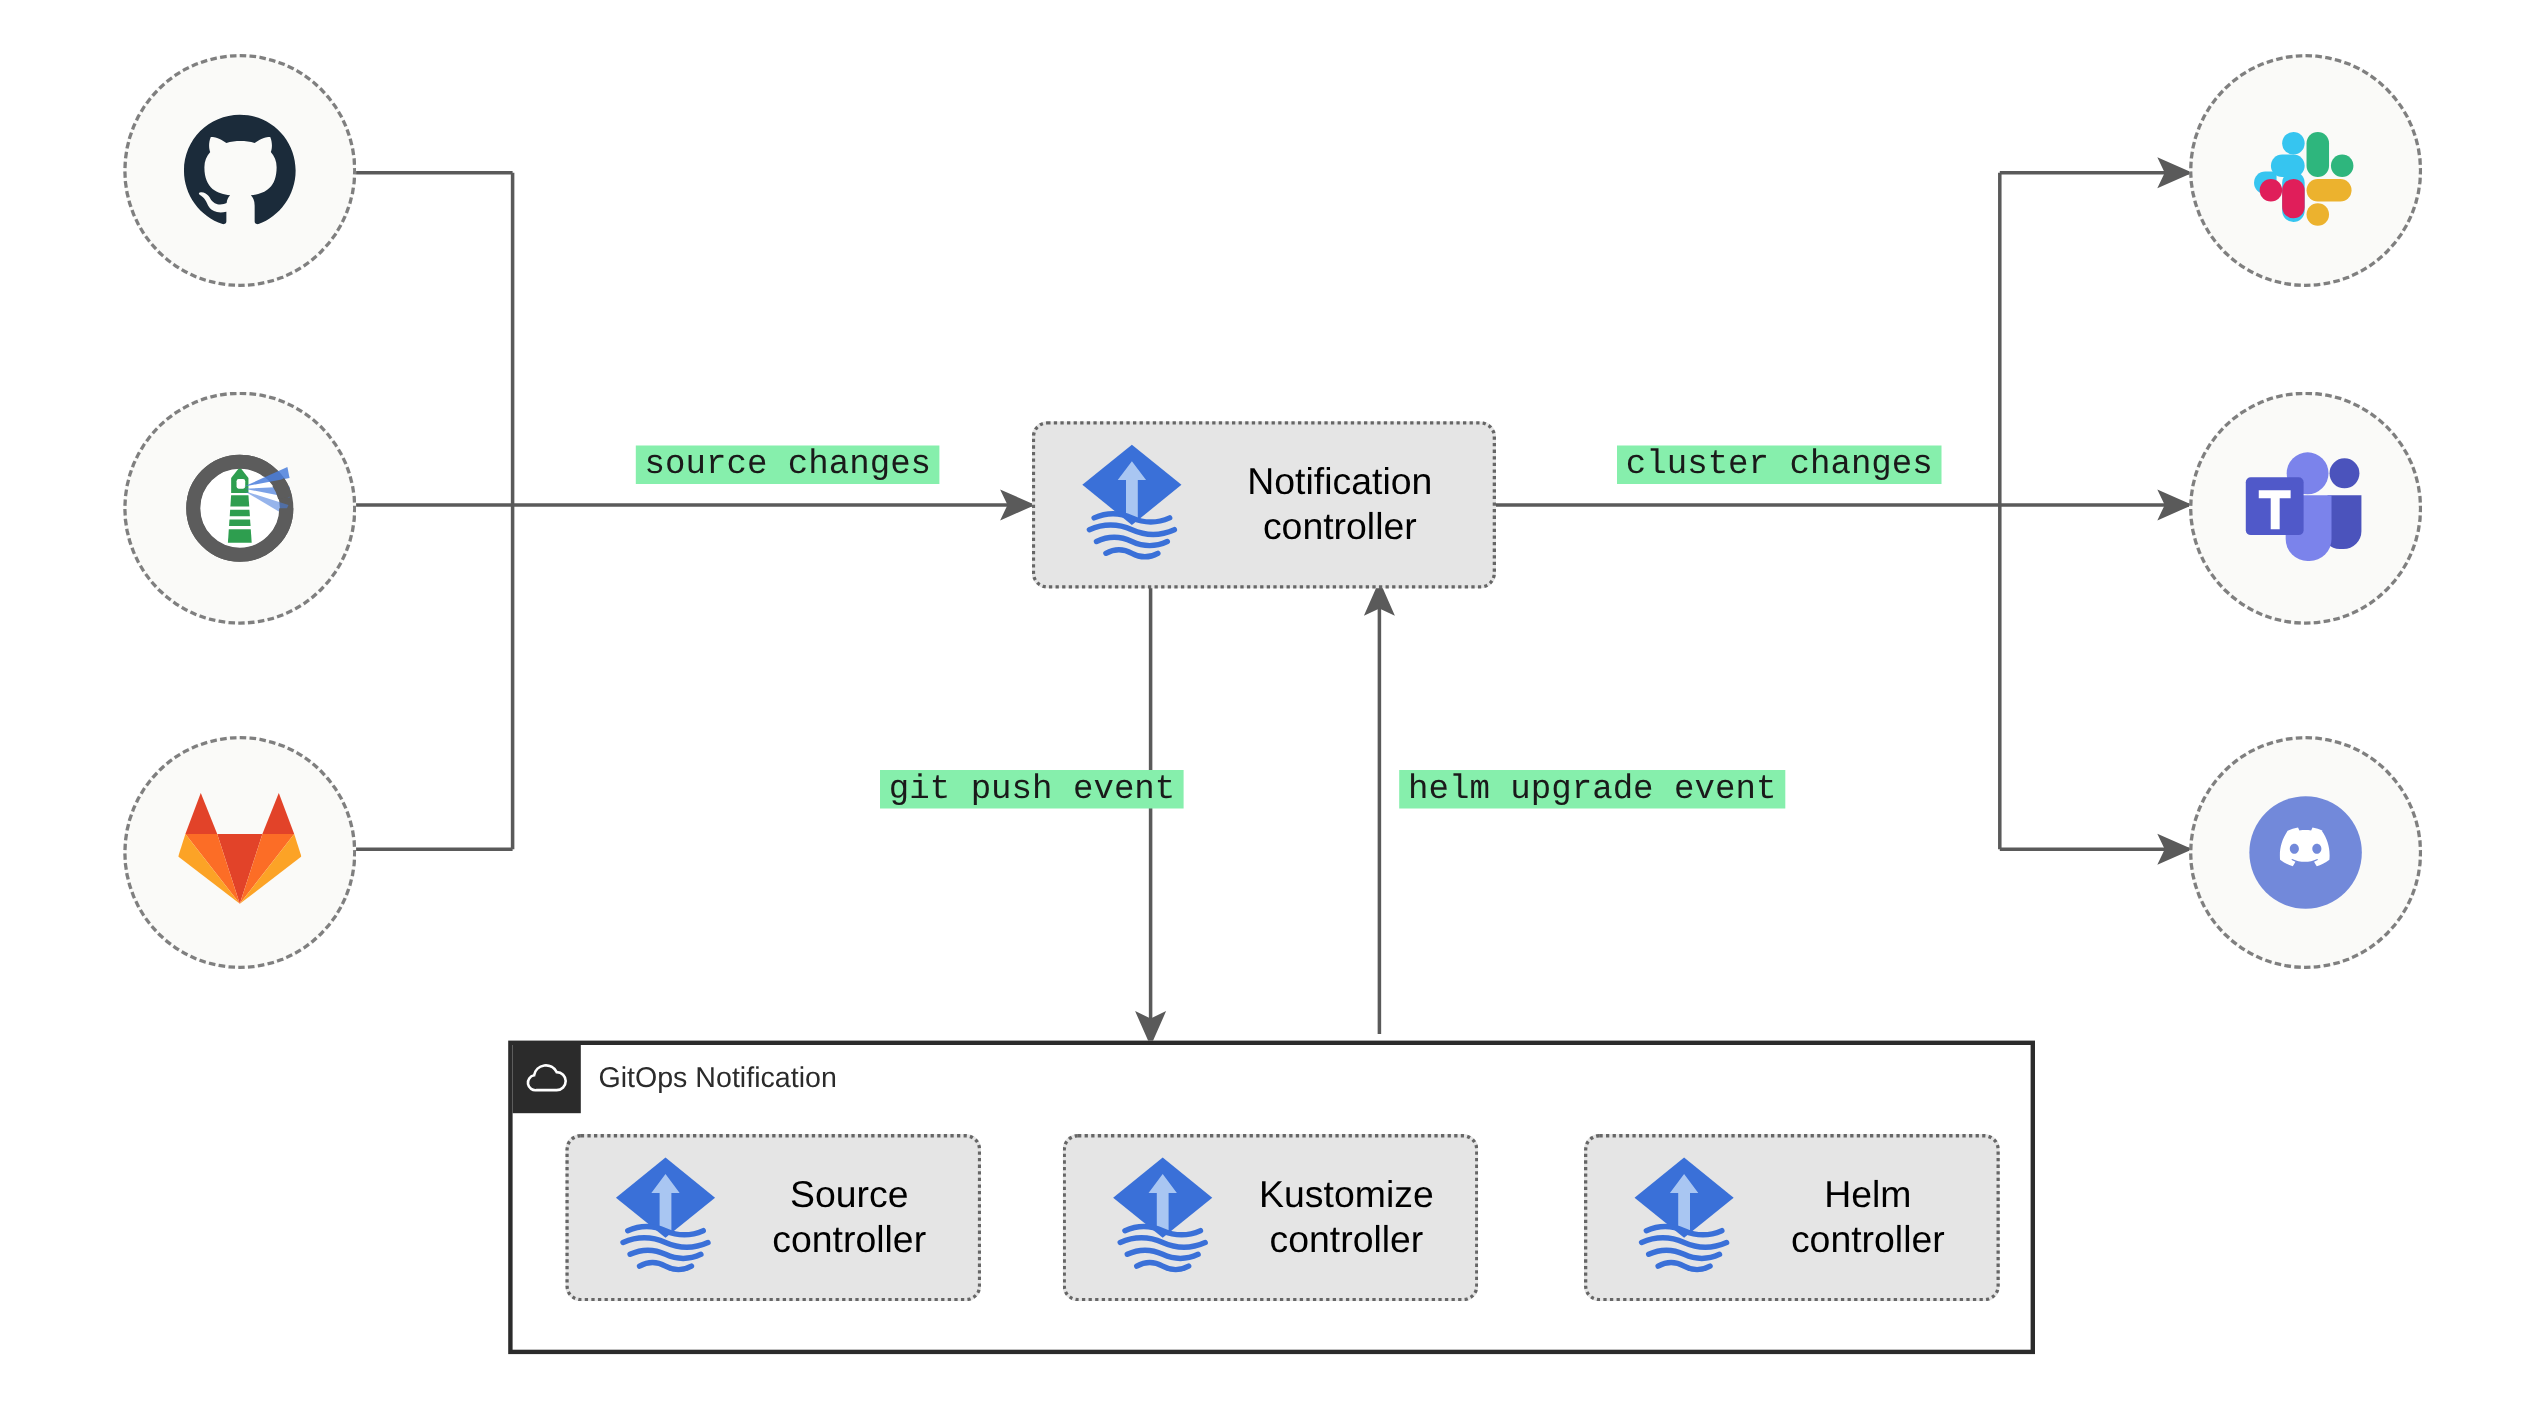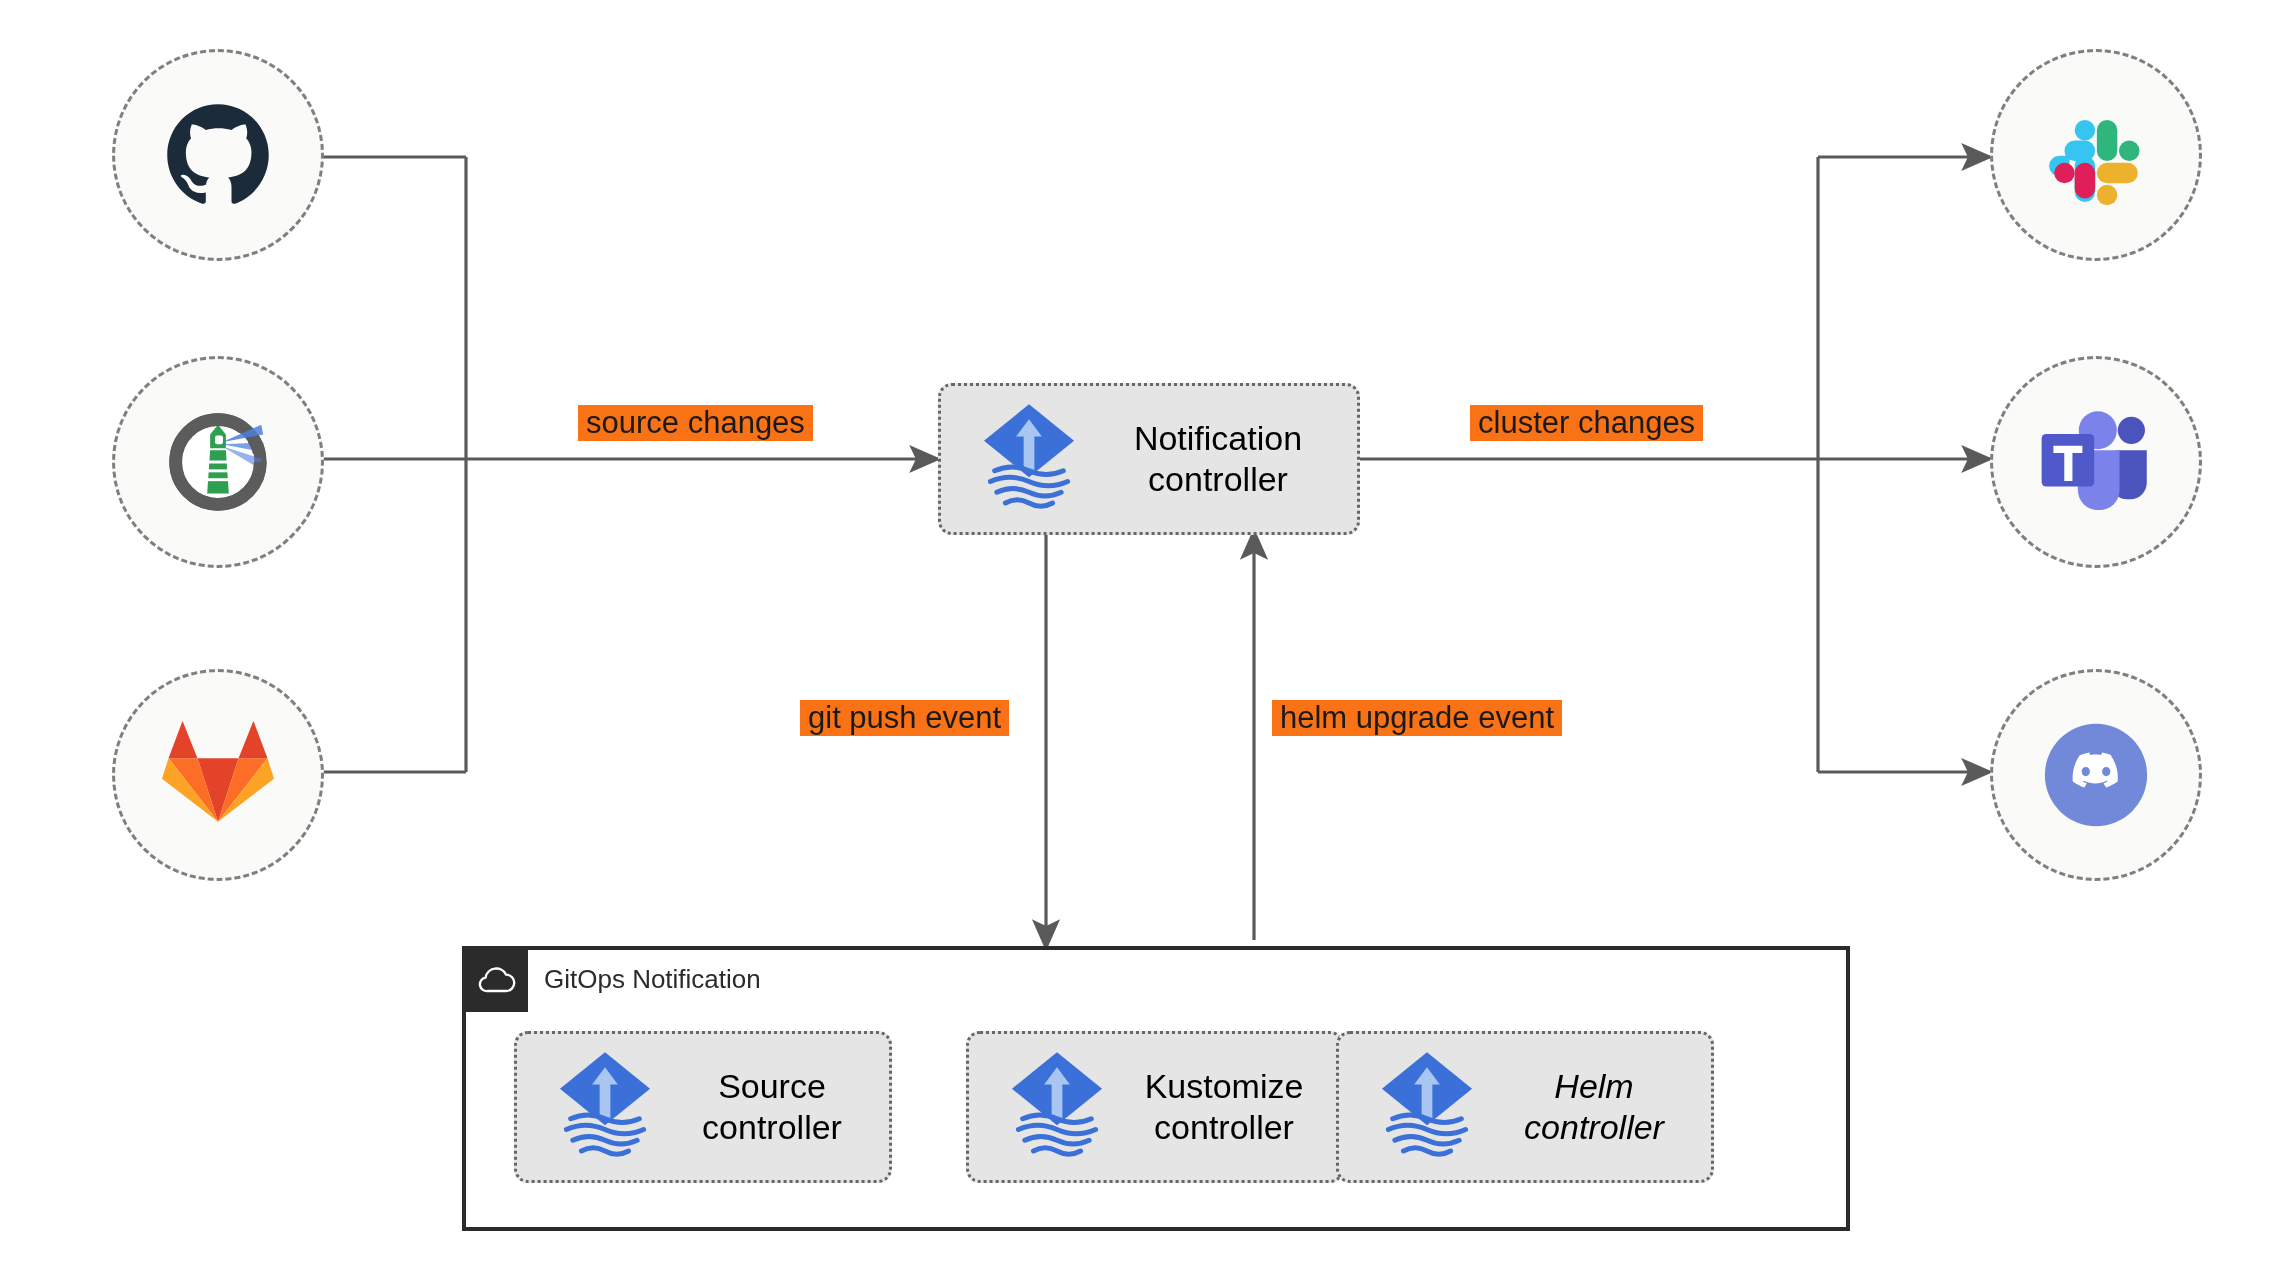--- a/index.html
+++ b/index.html
@@ -28,21 +28,21 @@
   .group-tab{
     position:absolute;left:0;top:0;width:62px;height:62px;
     background:#2b2b2b;display:flex;align-items:center;justify-content:center;
   }
   .group-title{
     position:absolute;left:78px;top:14px;
     font-size:26px;color:#2b2b2b;white-space:nowrap;
   }
   .edge-label{
     position:absolute;font-size:31px;color:#1a1a1a;
-    white-space:nowrap;background:#f97316;padding:0 8px;
+    white-space:nowrap;background:#86efac;padding:0 8px;font-family:Liberation Mono, monospace;
   }
 </style>
 </head>
 <body>
 
 <div id="stage">
 
   <svg class="svg-layer" viewBox="0 0 2292 1284">
     <defs>
       <marker id="ah" markerWidth="12" markerHeight="12" refX="9" refY="5" orient="auto" markerUnits="strokeWidth">
@@ -215,21 +215,21 @@
         <path d="M20 86 Q35 79 50 86 Q65 93 80 86"></path>
         <path d="M28 96 Q39 90 50 96 Q61 102 72 96"></path>
       </g>
     </svg>
     <div class="ctrl-label">
       <span>Kustomize</span><br>
       <span>controller</span>
     </div>
   </div>
 
-  <div class="ctrl-box" style="left:1336px;top:1031px;width:372px;height:146px;font-style:italic;">
+  <div class="ctrl-box" style="left:1440px;top:1031px;width:372px;height:146px;">
     <svg class="ctrl-logo" viewBox="0 0 100 110">
       <path fill="#3A70D8" d="M50 4 L92 38 L50 72 L8 38 Z"></path>
       <path fill="#A9C6F2" d="M50 18 L62 34 H55 V66 H45 V34 H38 Z"></path>
       <g stroke="#3A70D8" stroke-width="4.6" fill="none" stroke-linecap="round">
         <path d="M18 66 Q34 59 50 66 Q66 73 82 66"></path>
         <path d="M14 76 Q32 68 50 76 Q68 84 86 76"></path>
         <path d="M20 86 Q35 79 50 86 Q65 93 80 86"></path>
         <path d="M28 96 Q39 90 50 96 Q61 102 72 96"></path>
       </g>
     </svg>

